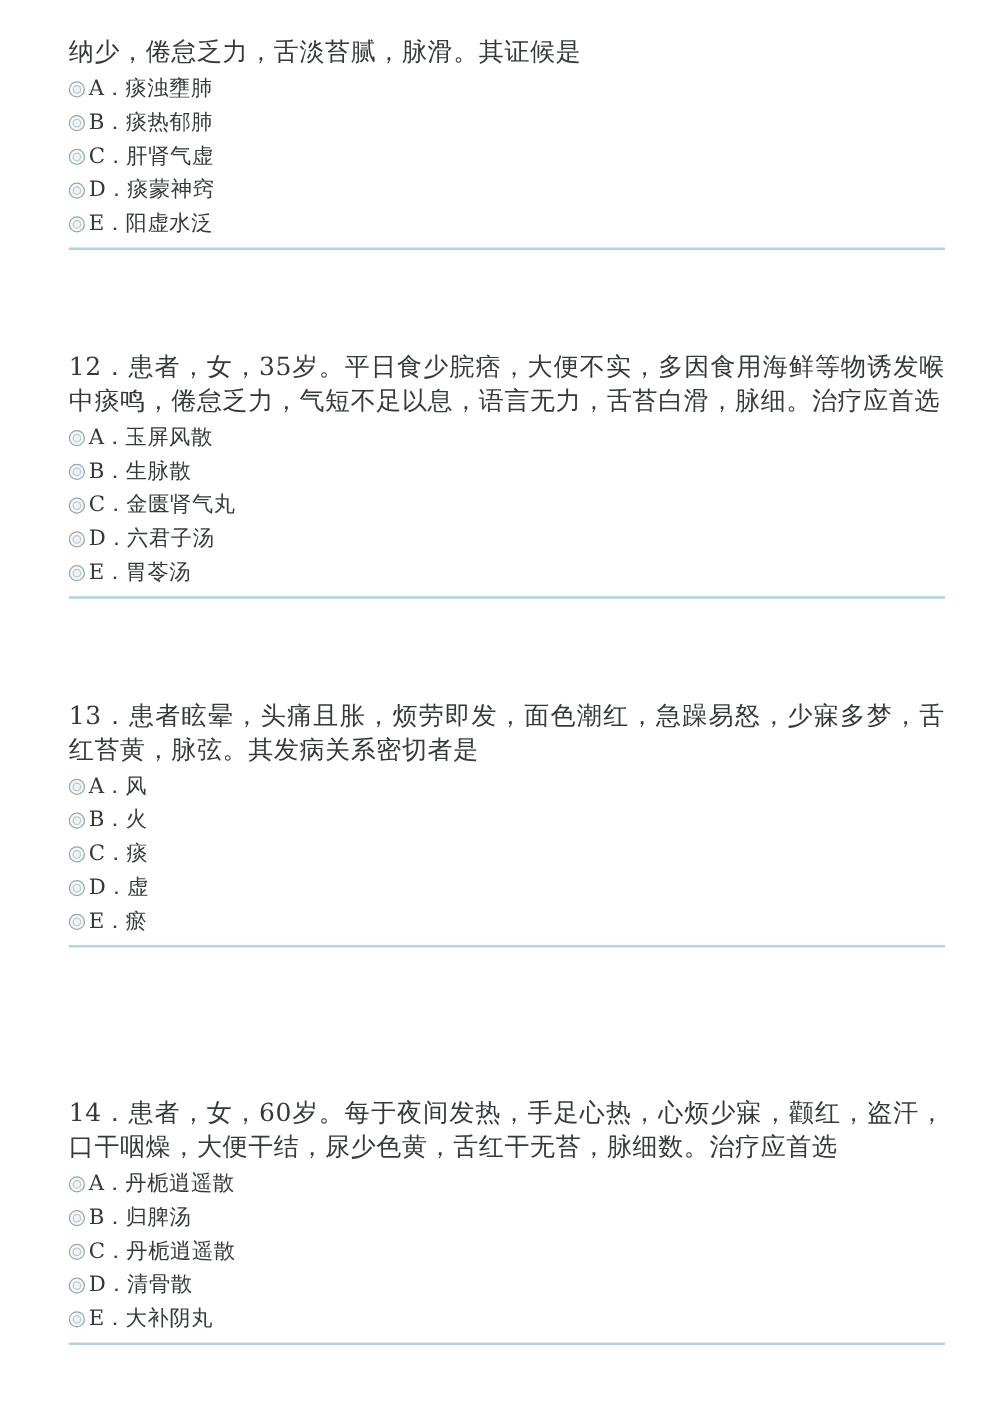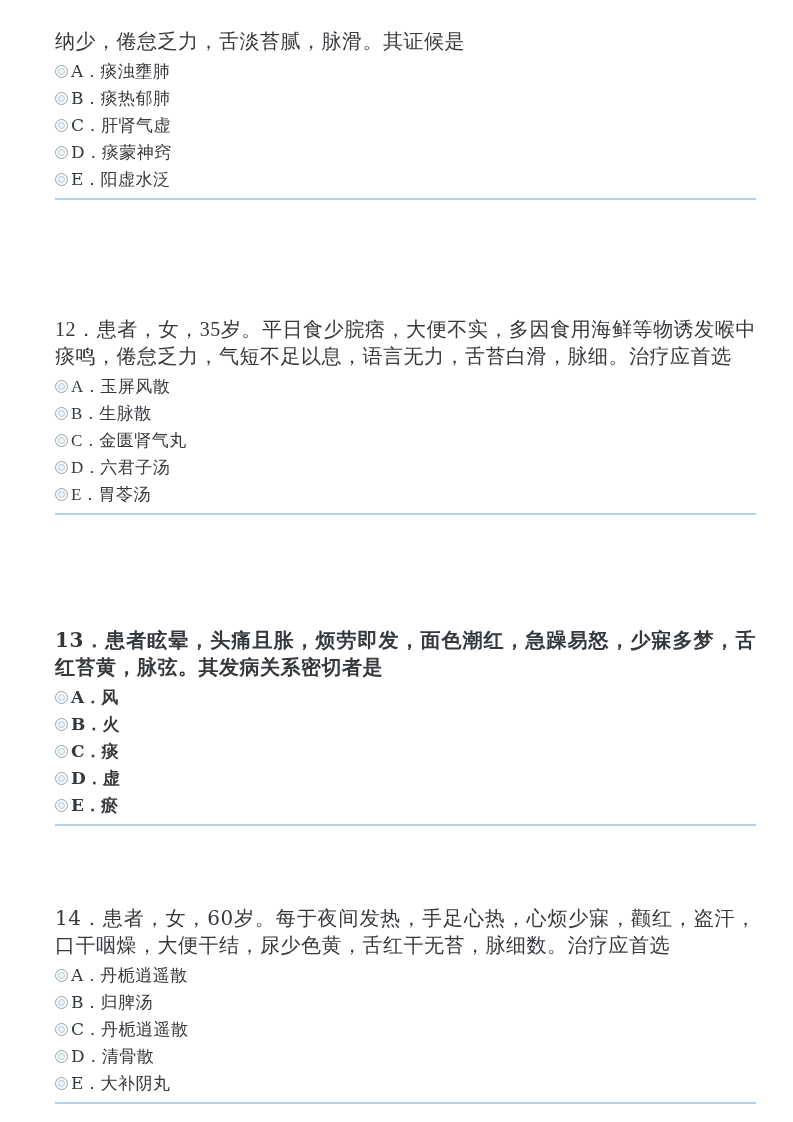--- a/index.html
+++ b/index.html
@@ -59,23 +59,23 @@
     line-height: 27px;
     letter-spacing: 0.5px;
     text-align: right;
   }
   .divider {
     border: none;
     border-top: 2px solid #b3d2e3;
     height: 0;
     margin-top: 5px;
   }
-  .mt-q12 { margin-top: 116px; font-family: Liberation Serif, serif; }
-  .mt-q13 { margin-top: 112px; font-weight: bold; }
-  .mt-q14 { margin-top: 79px; }
+  .mt-q12 { margin-top: 80px; }
+  .mt-q13 { margin-top: 80px; }
+  .mt-q14 { margin-top: 119px; }
 </style>
 </head>
 <body>
 
 <div class="content">
 
   <section class="question-block">
     <p class="q-text">纳少，倦怠乏力，舌淡苔腻，脉滑。其证候是</p>
     <div class="options">
       <div class="option-row">

